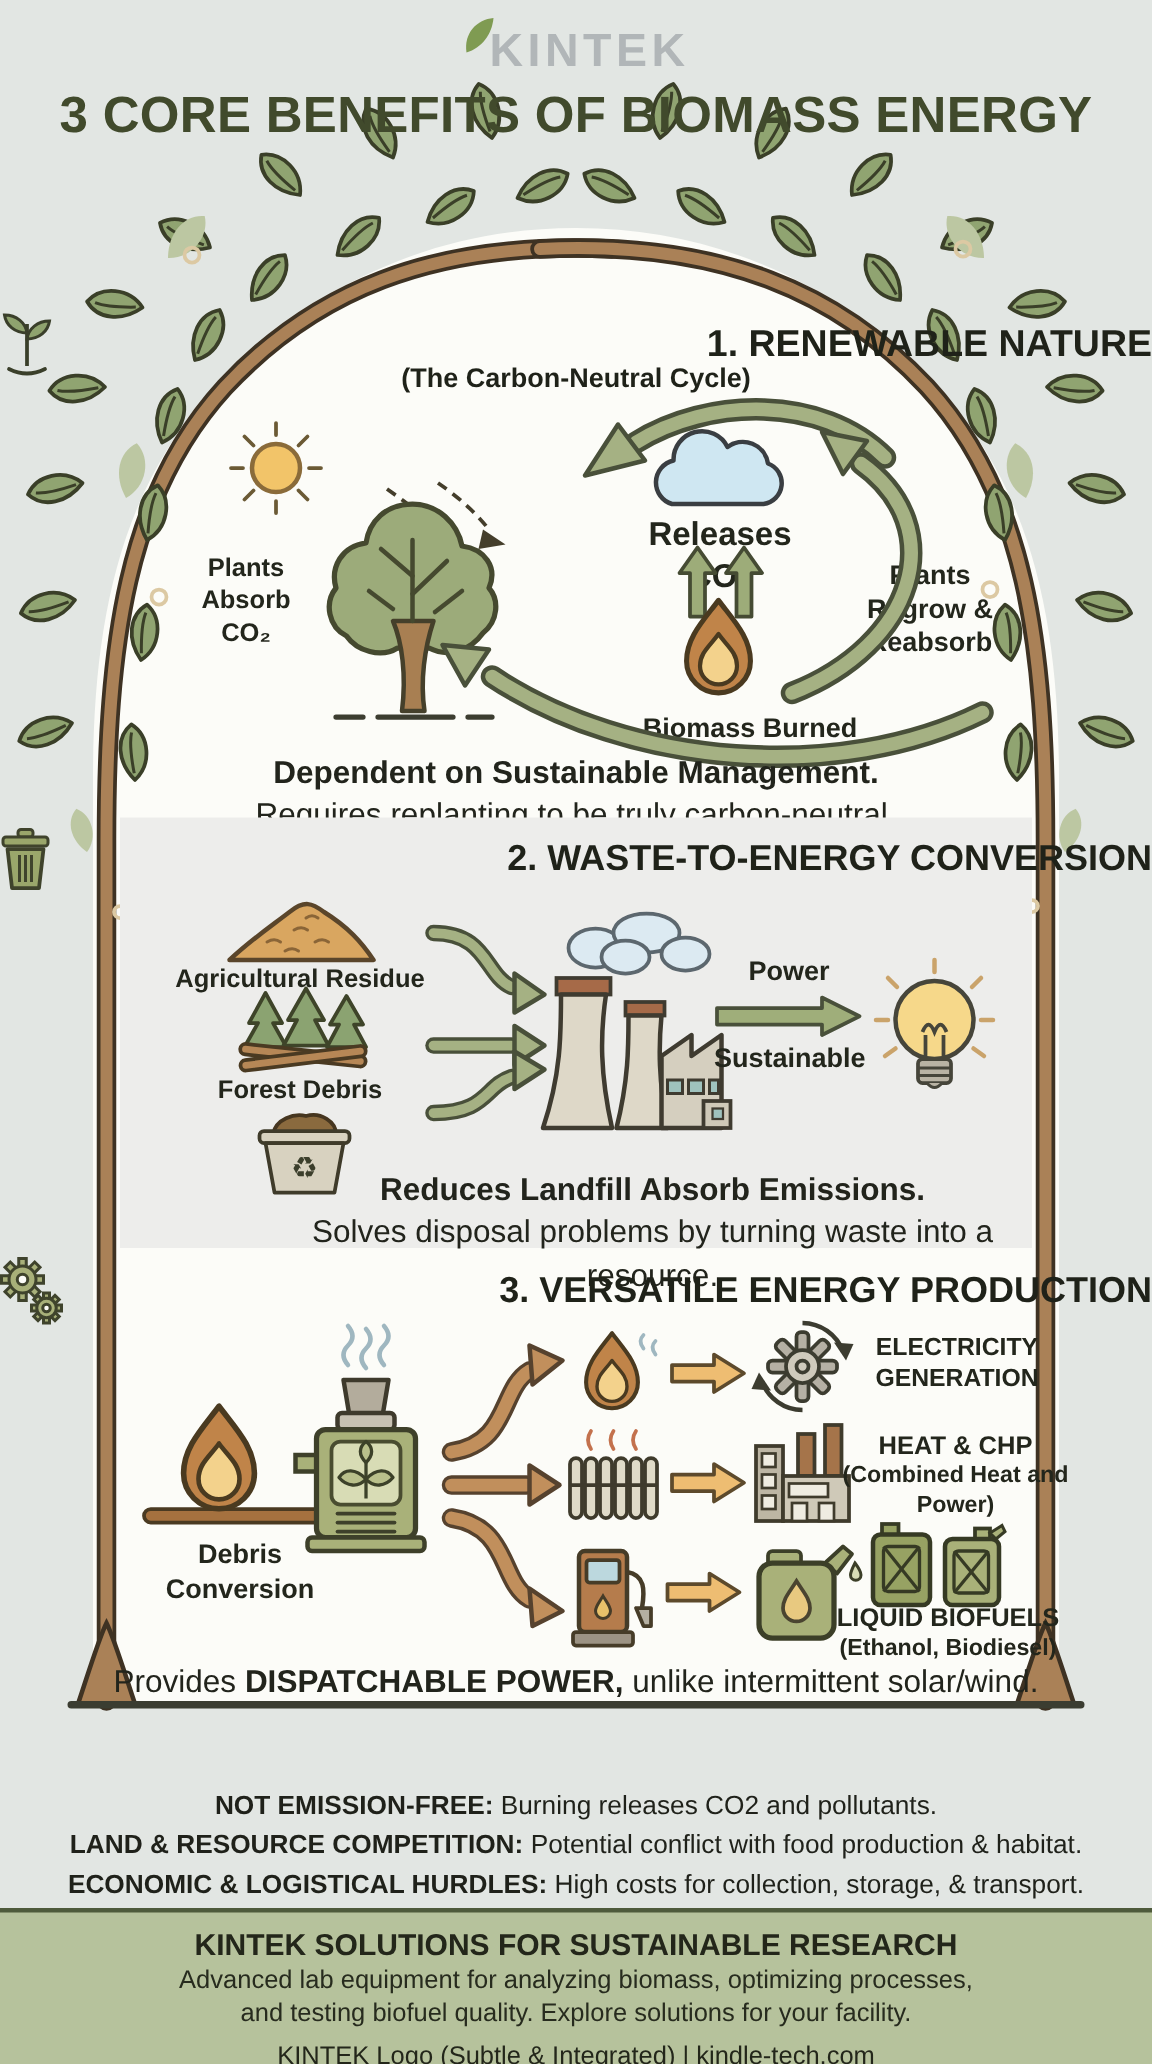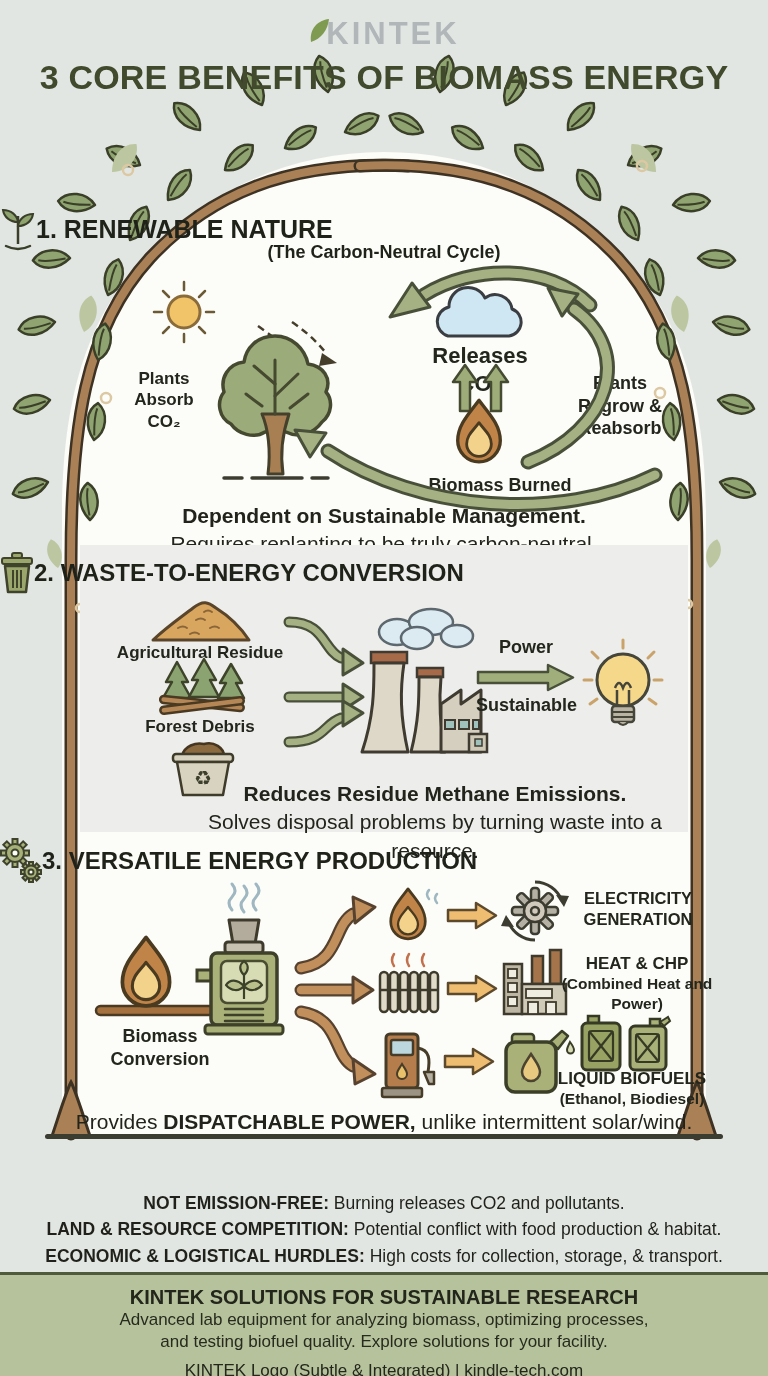--- a/index.html
+++ b/index.html
@@ -2,24 +2,24 @@
 <html><head>
 <meta charset="utf-8">
 <style>
   html,body{margin:0;padding:0;}
   .page{position:relative;width:768px;height:1376px;background:#e2e6e3;overflow:hidden;
         font-family:"Liberation Sans",sans-serif;color:#23261c;}
   .abs{position:absolute;}
   .c{text-align:center;}
   .b{font-weight:bold;}
   svg{overflow:visible;display:block;}
-  .logo{top:16px;left:0;width:768px;display:flex;justify-content:center;align-items:center;}
+  .logo{top:16px;left:0;width:768px;display:flex;justify-content:center;align-items:flex-start;}
   .logo-text{font-size:31px;font-weight:bold;letter-spacing:3px;color:#b1b6b8;}
   .title{top:58px;left:0;width:768px;font-size:34px;font-weight:800;color:#414a2c;letter-spacing:.2px;}
-  .sec-head{display:flex;align-items:center;justify-content:flex-start;width:768px;left:0;}
+  .sec-head{display:flex;align-items:center;justify-content:space-between;gap:10px;width:768px;left:0;}
   .sec-head .t{font-size:25px;font-weight:800;color:#1f2219;}
   .sub{font-size:18px;font-weight:bold;color:#1f2219;}
   .lbl{font-weight:bold;font-size:17px;line-height:1.25;color:#23261c;}
   .cap{font-size:21px;line-height:1.35;color:#22241c;}
   .band{background:#ededeb;}
   .arrO{fill:none;stroke:#49503a;stroke-linecap:round;}
   .arrI{fill:none;stroke:#a5b183;stroke-linecap:round;}
   .headG{fill:#a5b183;stroke:#49503a;stroke-width:3;stroke-linejoin:round;}
   .brO{fill:none;stroke:#56422e;stroke-linecap:round;}
   .brI{fill:none;stroke:#c18f5c;stroke-linecap:round;}
@@ -309,21 +309,21 @@
     <circle cx="43" cy="42" r="26" fill="#f6d88a" stroke="#46453a" stroke-width="3"></circle>
     <path d="M35 50 q4 -10 8 0 q4 -10 8 0" fill="none" stroke="#46453a" stroke-width="2.5"></path>
     <path d="M37 52 L37 66 M49 52 L49 66" stroke="#46453a" stroke-width="2.5"></path>
     <rect x="32" y="68" width="22" height="16" rx="3" fill="#b9b3a4" stroke="#46453a" stroke-width="2.5"></rect>
     <line x1="32" y1="74" x2="54" y2="74" stroke="#46453a" stroke-width="2"></line>
     <line x1="32" y1="79" x2="54" y2="79" stroke="#46453a" stroke-width="2"></line>
     <path d="M38 84 q5 6 10 0" fill="#b9b3a4" stroke="#46453a" stroke-width="2"></path>
   </svg>
 
   <div class="abs cap c" style="left:170px;top:780px;width:530px">
-    <div class="b">Reduces Residue Methane Emissions.</div>
+    <div class="b">Reduces Landfill Absorb Emissions.</div>
     <div>Solves disposal problems by turning waste into a resource.</div>
   </div>
 
   <div class="abs sec-head" style="top:838px">
     <svg width="42" height="46" viewBox="0 0 42 46">
       <g transform="translate(15,15)" fill="#a8b079" stroke="#3f432c" stroke-width="2">
         <rect x="-2.5" y="-14" width="5" height="28"></rect>
           <rect x="-2.5" y="-14" width="5" height="28" transform="rotate(45)"></rect>
         <rect x="-2.5" y="-14" width="5" height="28" transform="rotate(90)"></rect>
           <rect x="-2.5" y="-14" width="5" height="28" transform="rotate(135)"></rect>
@@ -364,21 +364,21 @@
       <path d="M59 104 C66 97 73 97 77 103 C72 109 64 110 59 104 Z"></path>
       <path d="M59 93 C54 88 54 83 59 79 C64 83 64 88 59 93 Z"></path>
     </g>
     <g stroke="#3e402a" stroke-width="2.5" stroke-linecap="round">
       <line x1="40" y1="127" x2="78" y2="127"></line>
         <line x1="40" y1="133" x2="78" y2="133"></line>
         <line x1="40" y1="139" x2="78" y2="139"></line>
     </g>
     <rect x="20" y="143" width="78" height="9" rx="3" fill="#a9b179" stroke="#3e402a" stroke-width="3"></rect>
   </svg>
-  <div class="abs lbl c" style="left:85px;top:1025px;width:150px;font-size:18px">Biomass Conversion</div>
+  <div class="abs lbl c" style="left:85px;top:1025px;width:150px;font-size:18px">Debris Conversion</div>
 
   <svg class="abs" style="left:295px;top:890px" width="100" height="200" viewBox="0 0 100 200">
     <path class="brO" stroke-width="13" d="M6 78 C45 72 38 36 58 24"></path>
     <path class="brI" stroke-width="8.5" d="M6 78 C45 72 38 36 58 24"></path>
     <polygon class="headB" points="80,17 58,7 60,33"></polygon>
     <path class="brO" stroke-width="13" d="M6 100 L56 100"></path>
     <path class="brI" stroke-width="8.5" d="M6 100 L56 100"></path>
     <polygon class="headB" points="78,100 58,87 58,113"></polygon>
     <path class="brO" stroke-width="13" d="M6 122 C45 128 38 164 58 176"></path>
     <path class="brI" stroke-width="8.5" d="M6 122 C45 128 38 164 58 176"></path>

